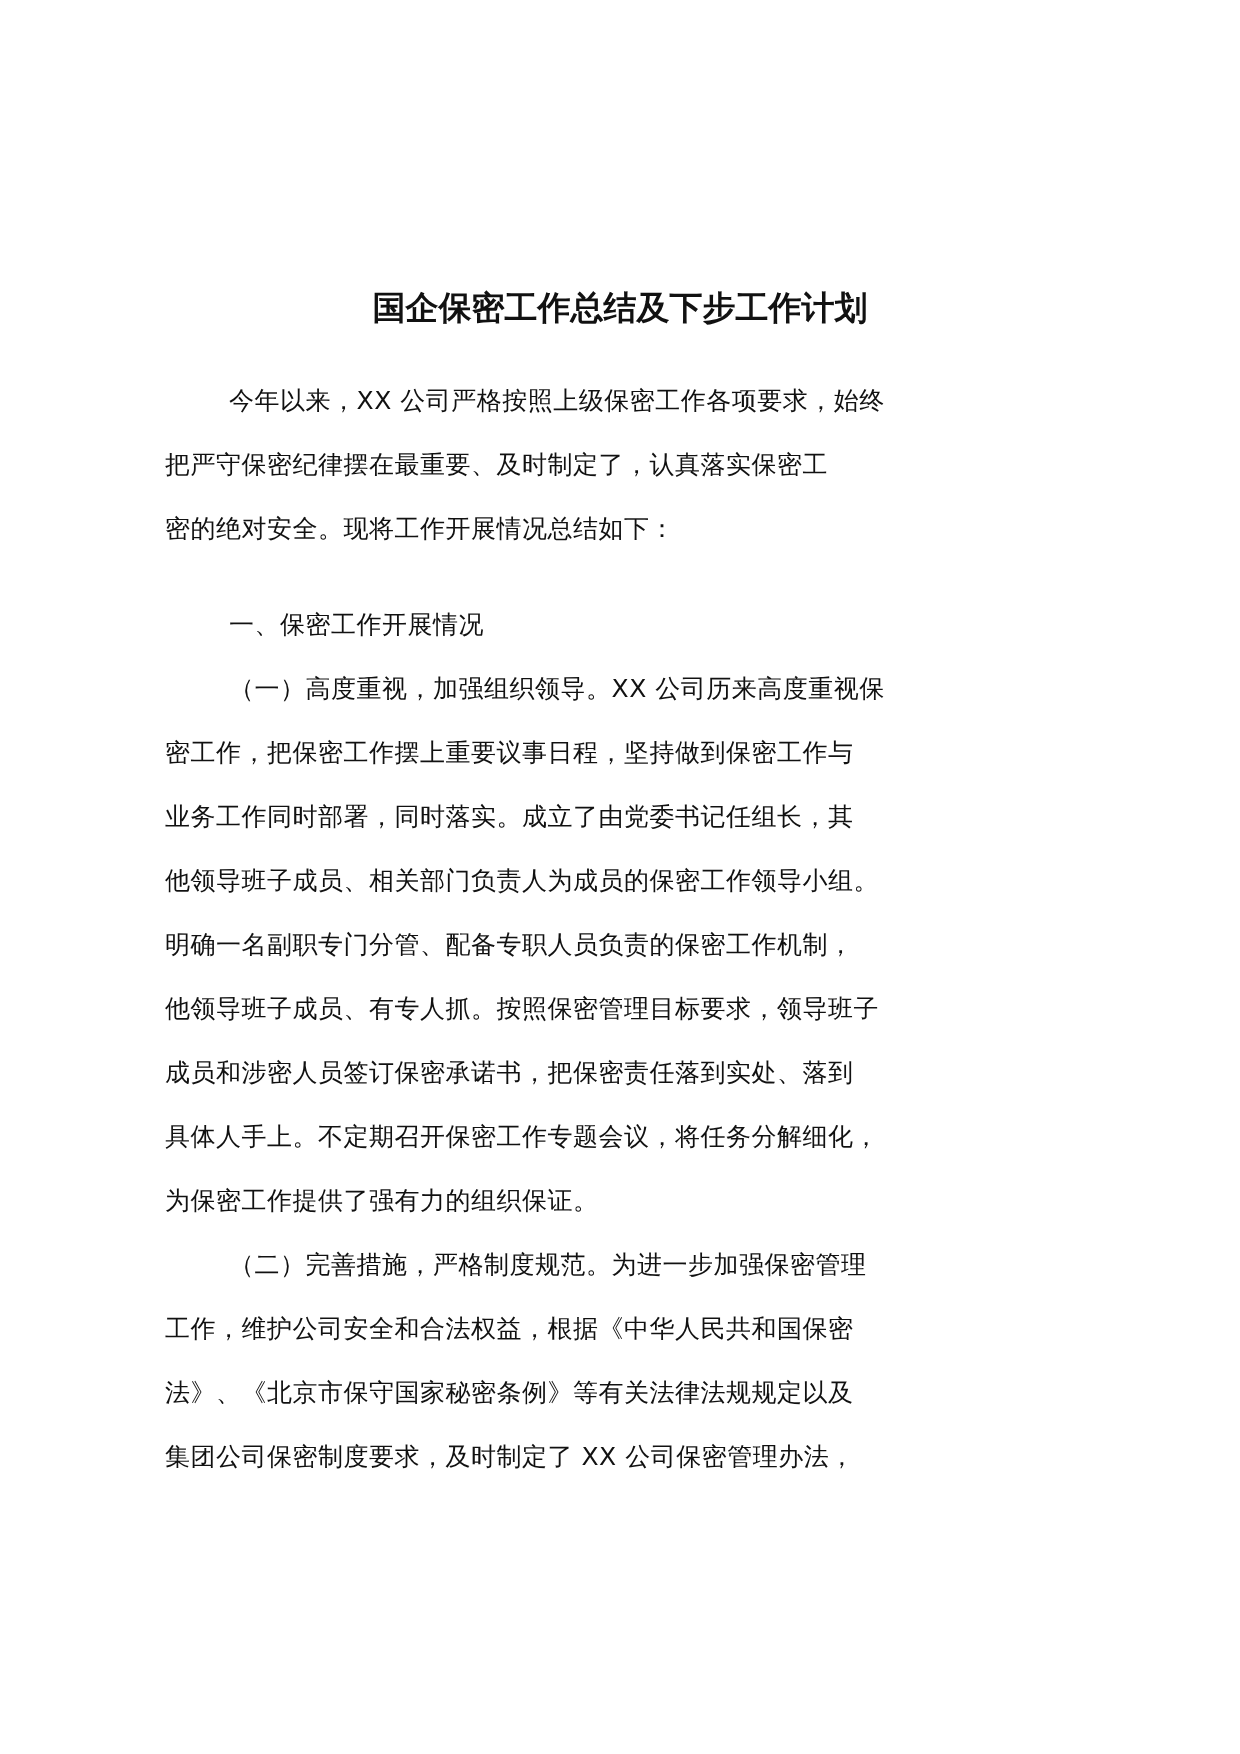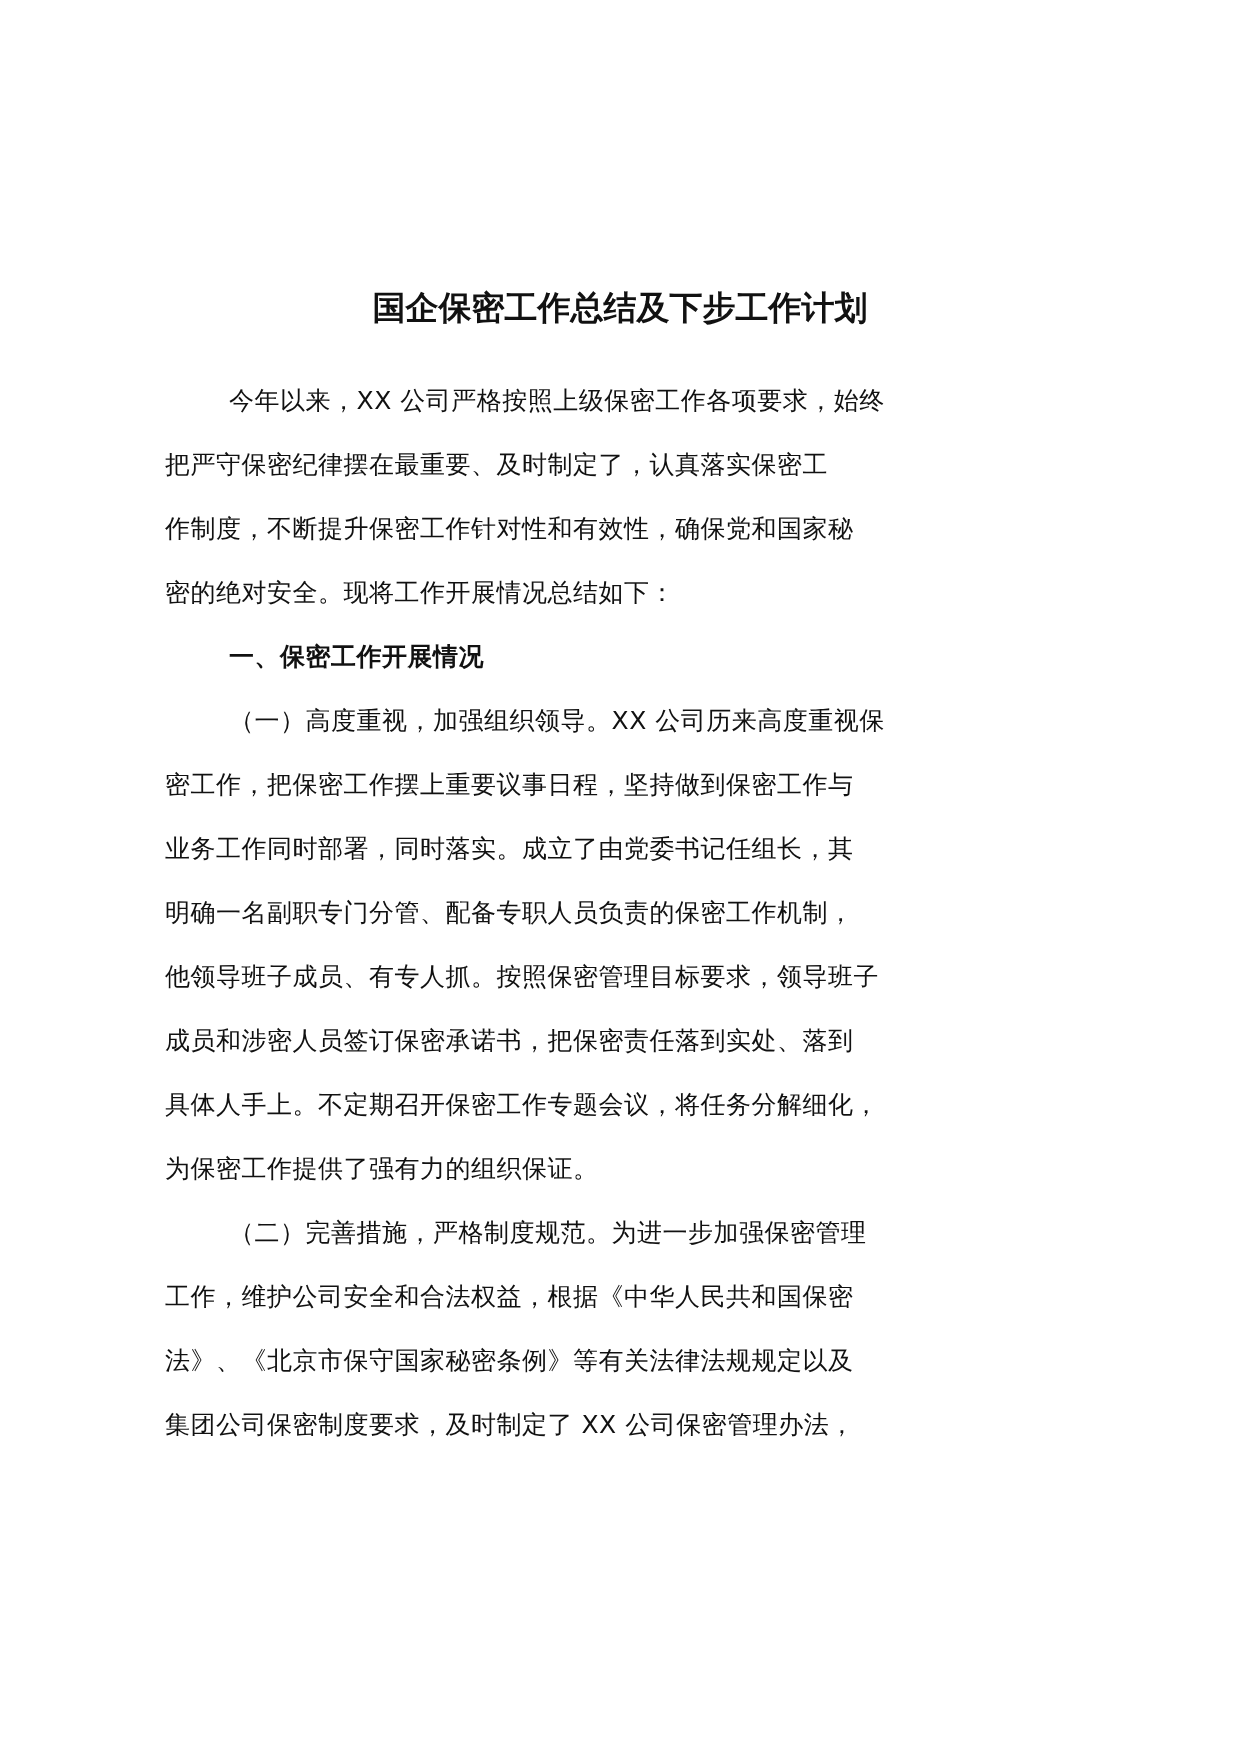--- a/index.html
+++ b/index.html
@@ -45,38 +45,39 @@
       height: 64px;
       line-height: 46px;
       font-size: 25px;
       white-space: nowrap;
       letter-spacing: 0.5px;
     }
     .indent {
       padding-left: 64px;
     }
     .heading {
-      font-weight: bold;
+      font-weight: normal;
+      margin-top: 32px;
     }
   </style>
 </head>
 <body>
 
 <div class="page">
   <h1 class="title">国企保密工作总结及下步工作计划</h1>
 
   <div class="body-text">
     <div class="line indent">今年以来，XX 公司严格按照上级保密工作各项要求，始终</div>
     <div class="line">把严守保密纪律摆在最重要、及时制定了，认真落实保密工</div>
-    <div class="line">作制度，不断提升保密工作针对性和有效性，确保党和国家秘</div>
     <div class="line">密的绝对安全。现将工作开展情况总结如下：</div>
     <div class="line indent heading">一、保密工作开展情况</div>
     <div class="line indent">（一）高度重视，加强组织领导。XX 公司历来高度重视保</div>
     <div class="line">密工作，把保密工作摆上重要议事日程，坚持做到保密工作与</div>
     <div class="line">业务工作同时部署，同时落实。成立了由党委书记任组长，其</div>
+    <div class="line">他领导班子成员、相关部门负责人为成员的保密工作领导小组。</div>
     <div class="line">明确一名副职专门分管、配备专职人员负责的保密工作机制，</div>
     <div class="line">他领导班子成员、有专人抓。按照保密管理目标要求，领导班子</div>
     <div class="line">成员和涉密人员签订保密承诺书，把保密责任落到实处、落到</div>
     <div class="line">具体人手上。不定期召开保密工作专题会议，将任务分解细化，</div>
     <div class="line">为保密工作提供了强有力的组织保证。</div>
     <div class="line indent">（二）完善措施，严格制度规范。为进一步加强保密管理</div>
     <div class="line">工作，维护公司安全和合法权益，根据《中华人民共和国保密</div>
     <div class="line">法》、《北京市保守国家秘密条例》等有关法律法规规定以及</div>
     <div class="line">集团公司保密制度要求，及时制定了 XX 公司保密管理办法，</div>
   </div>

